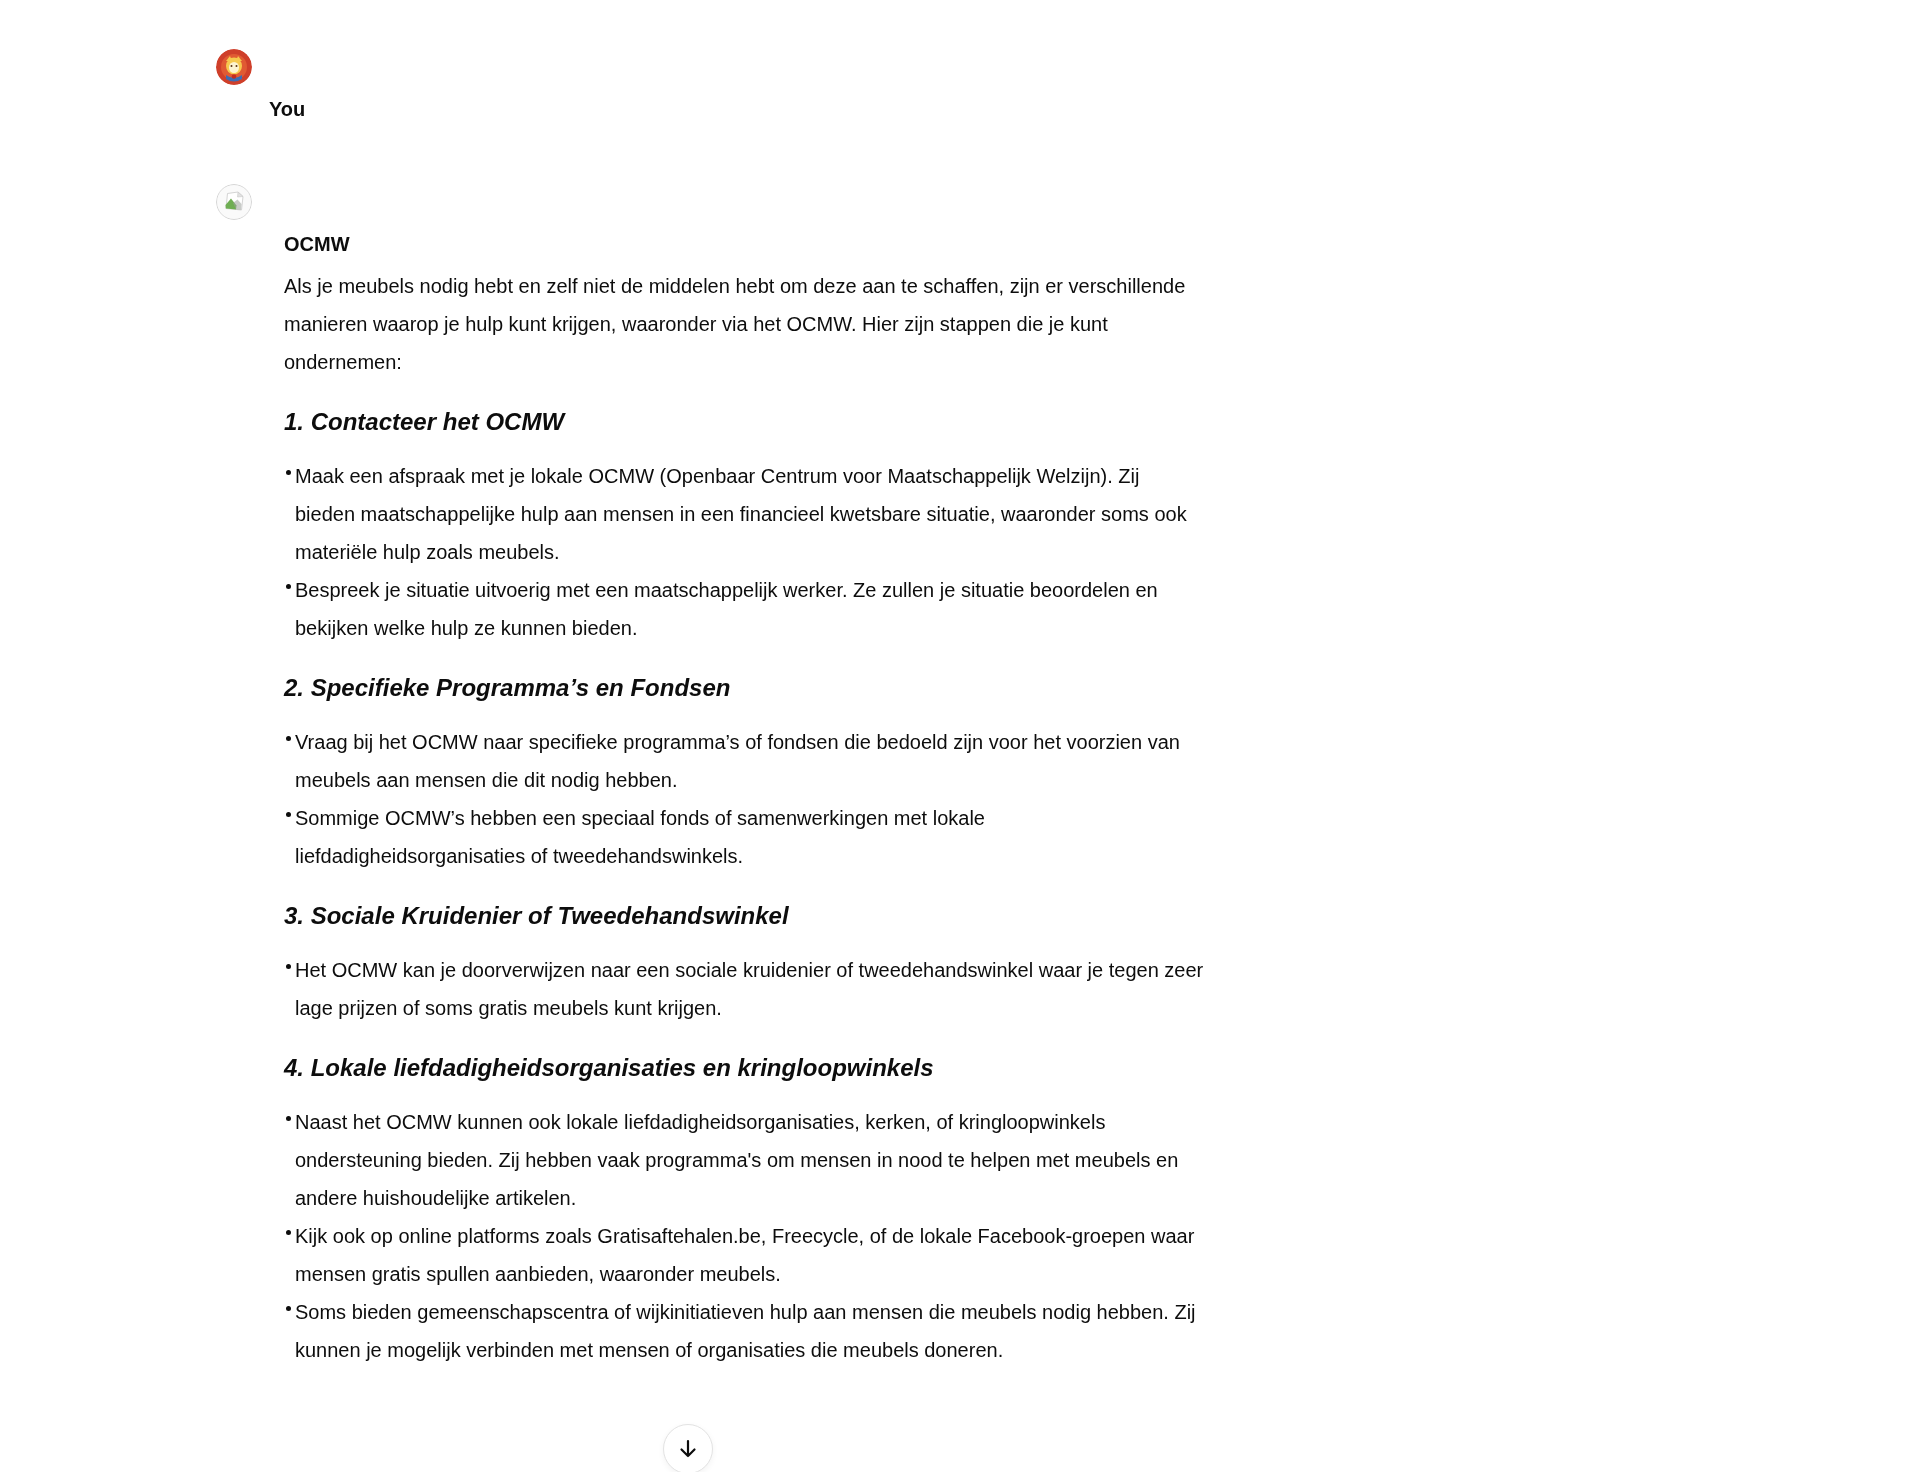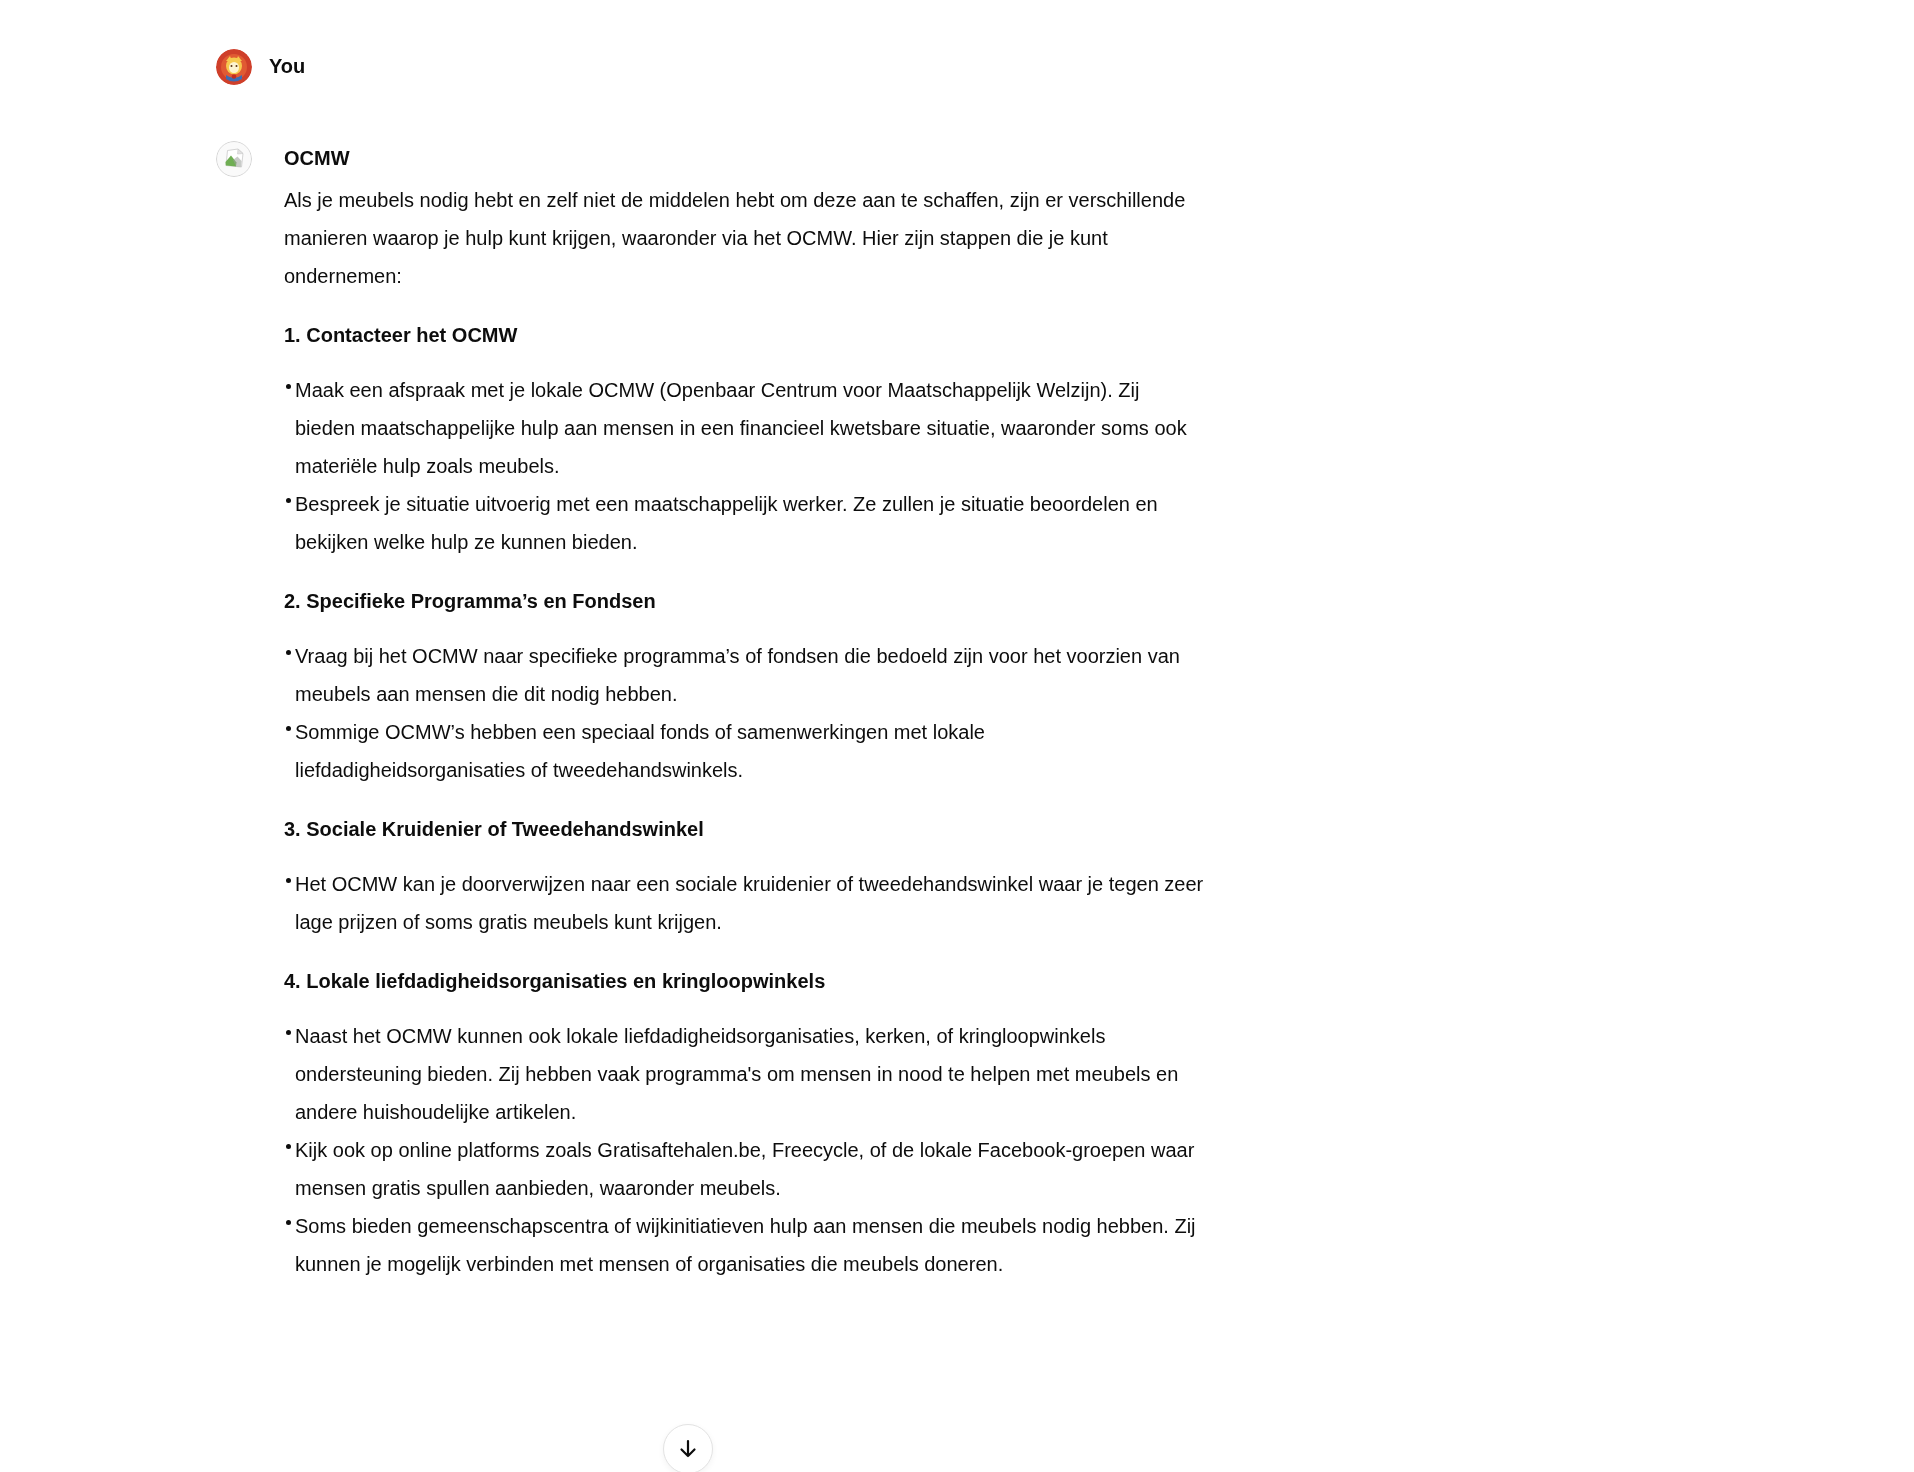--- a/index.html
+++ b/index.html
@@ -32,33 +32,35 @@
     border-radius: 50%;
     overflow: hidden;
     position: relative;
     top: 2px;
   }
   .avatar svg { display: block; }
   .content {
     width: 920px;
     font-size: 20px;
     line-height: 38px;
+    margin-top: 43px;
   }
   .author {
     font-weight: 700;
     font-size: 20px;
     line-height: 38px;
   }
   .msg-text, .intro { margin: 0; }
   .intro { margin-top: 4px; }
   .section-heading {
-    font-size: 20px;
+    font-size: 24px;
     line-height: 29px;
     font-weight: 700;
     margin: 26px 0 21px 0;
+    font-style: italic;
   }
   .bullet-list {
     list-style: none;
     margin: 0;
     padding: 0 0 0 11px;
   }
   .bullet-item {
     position: relative;
     margin: 0;
   }

